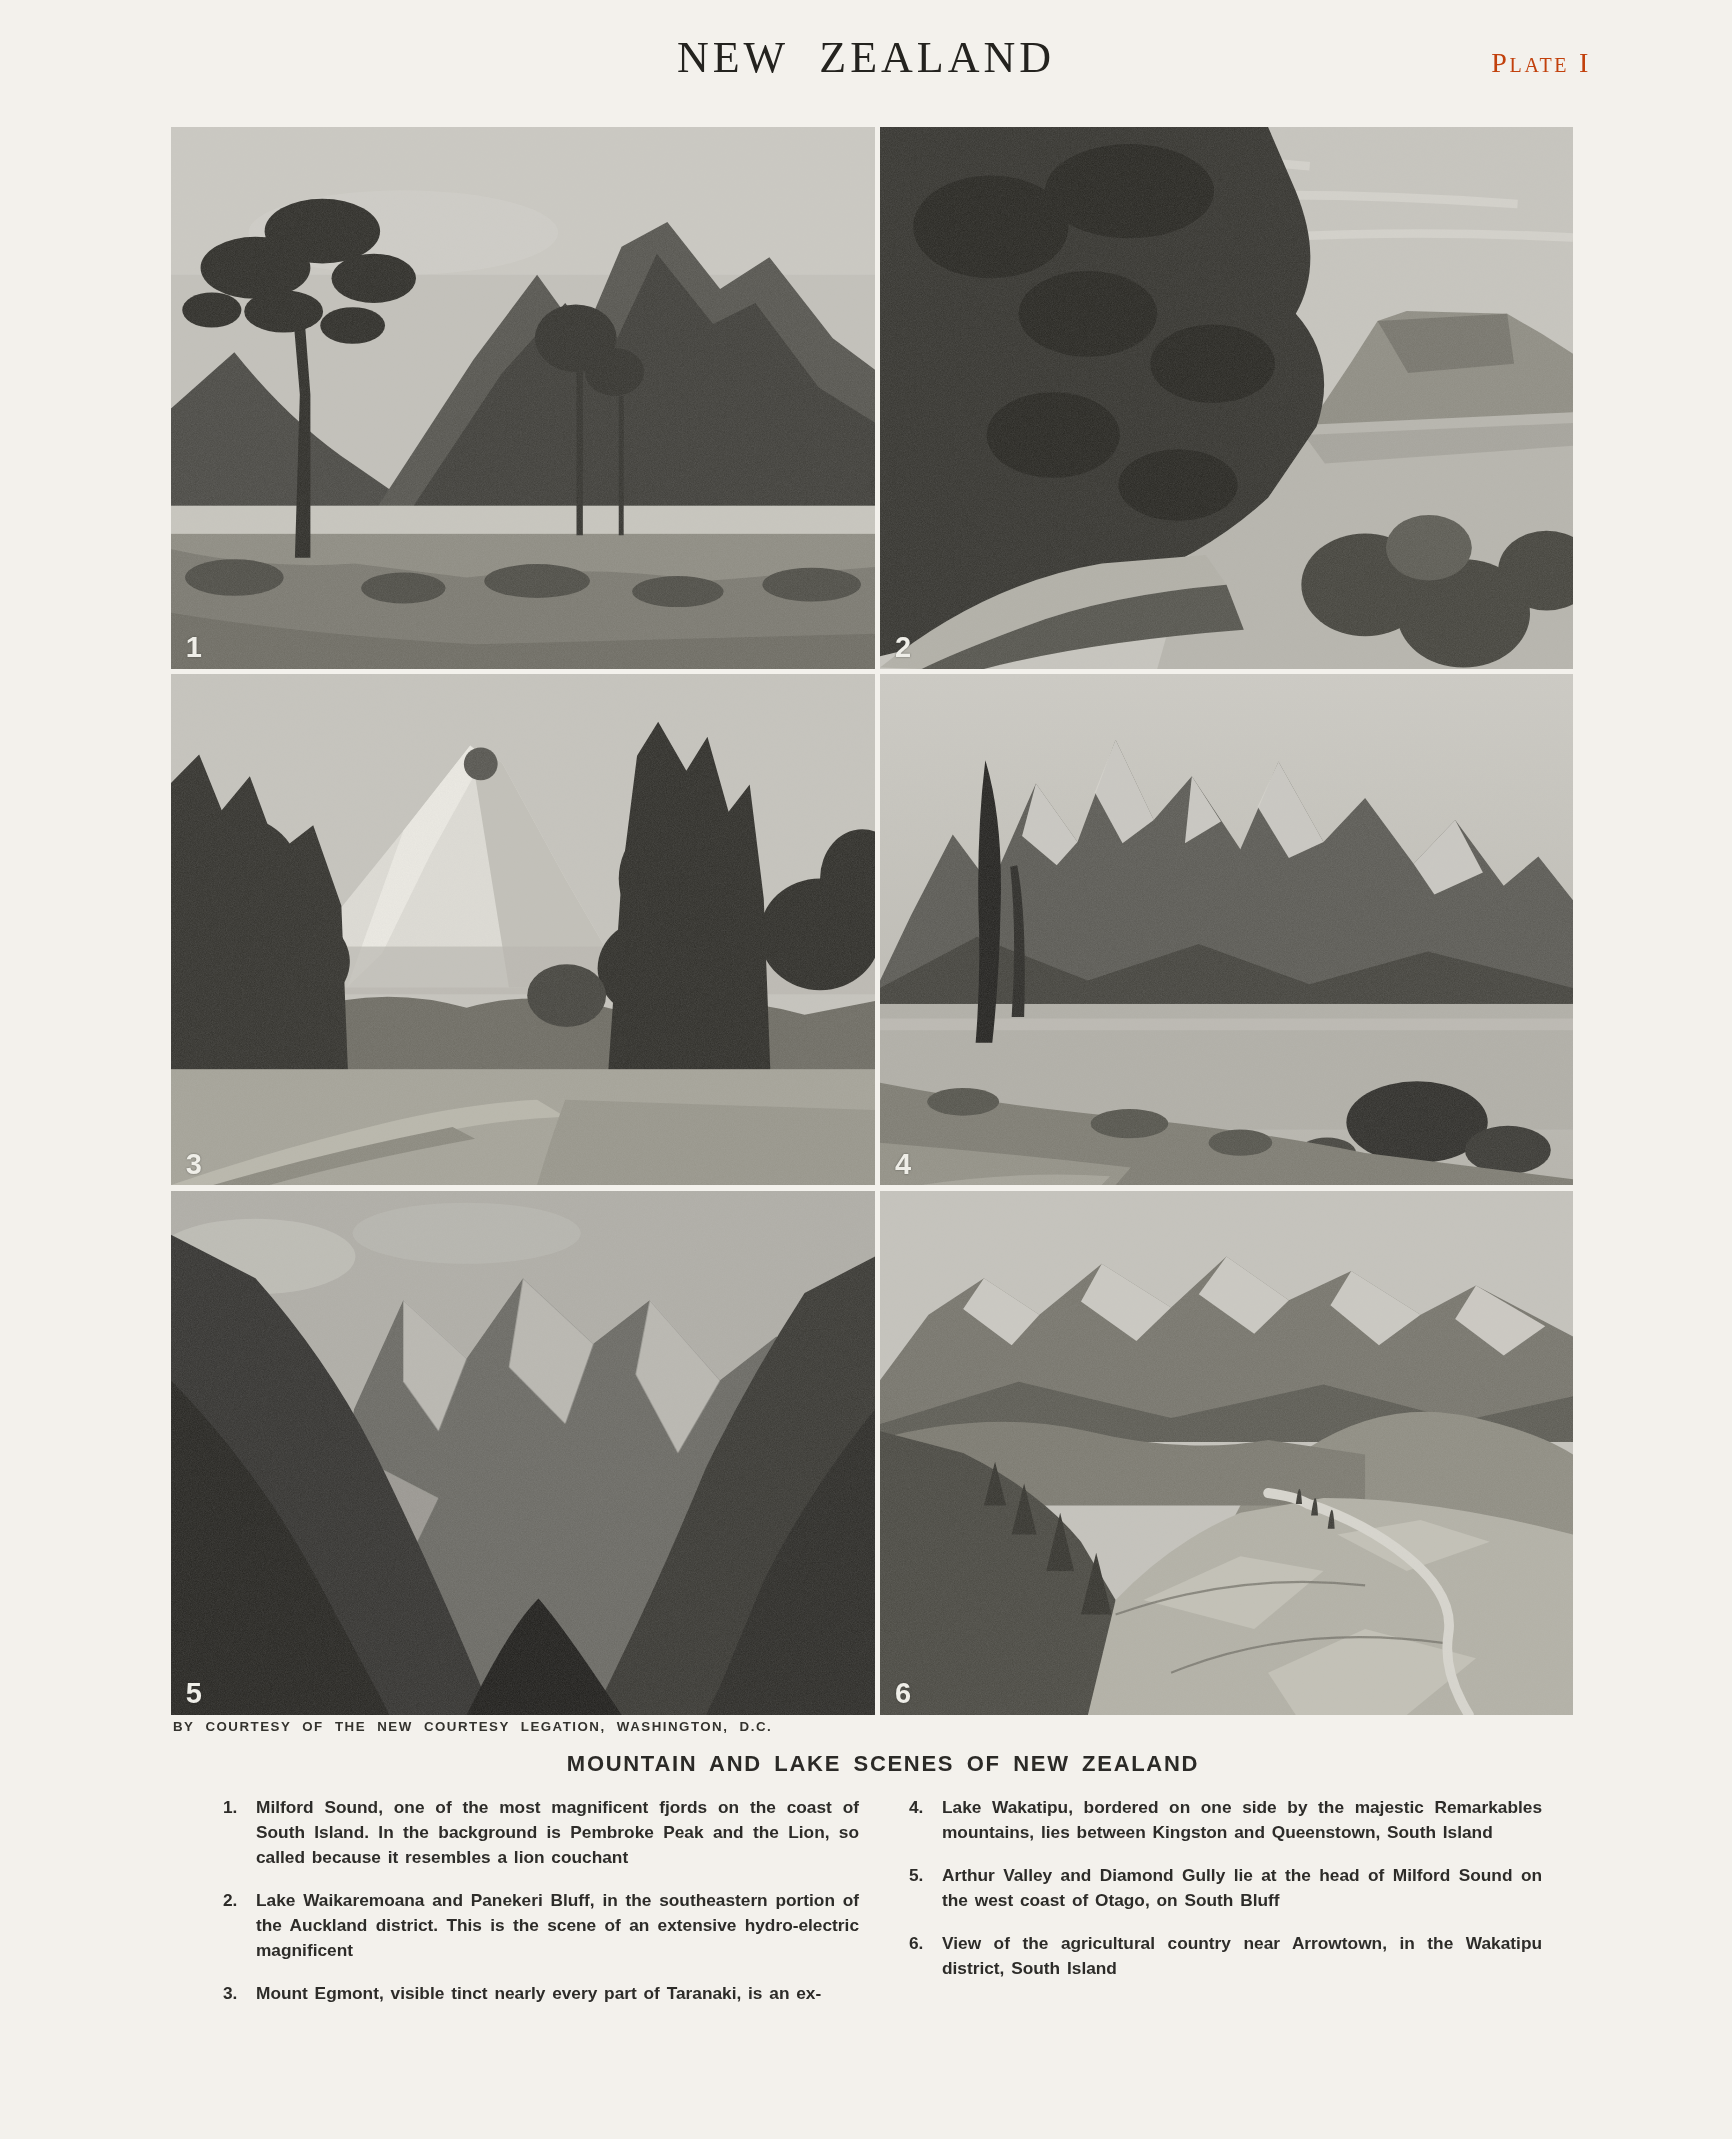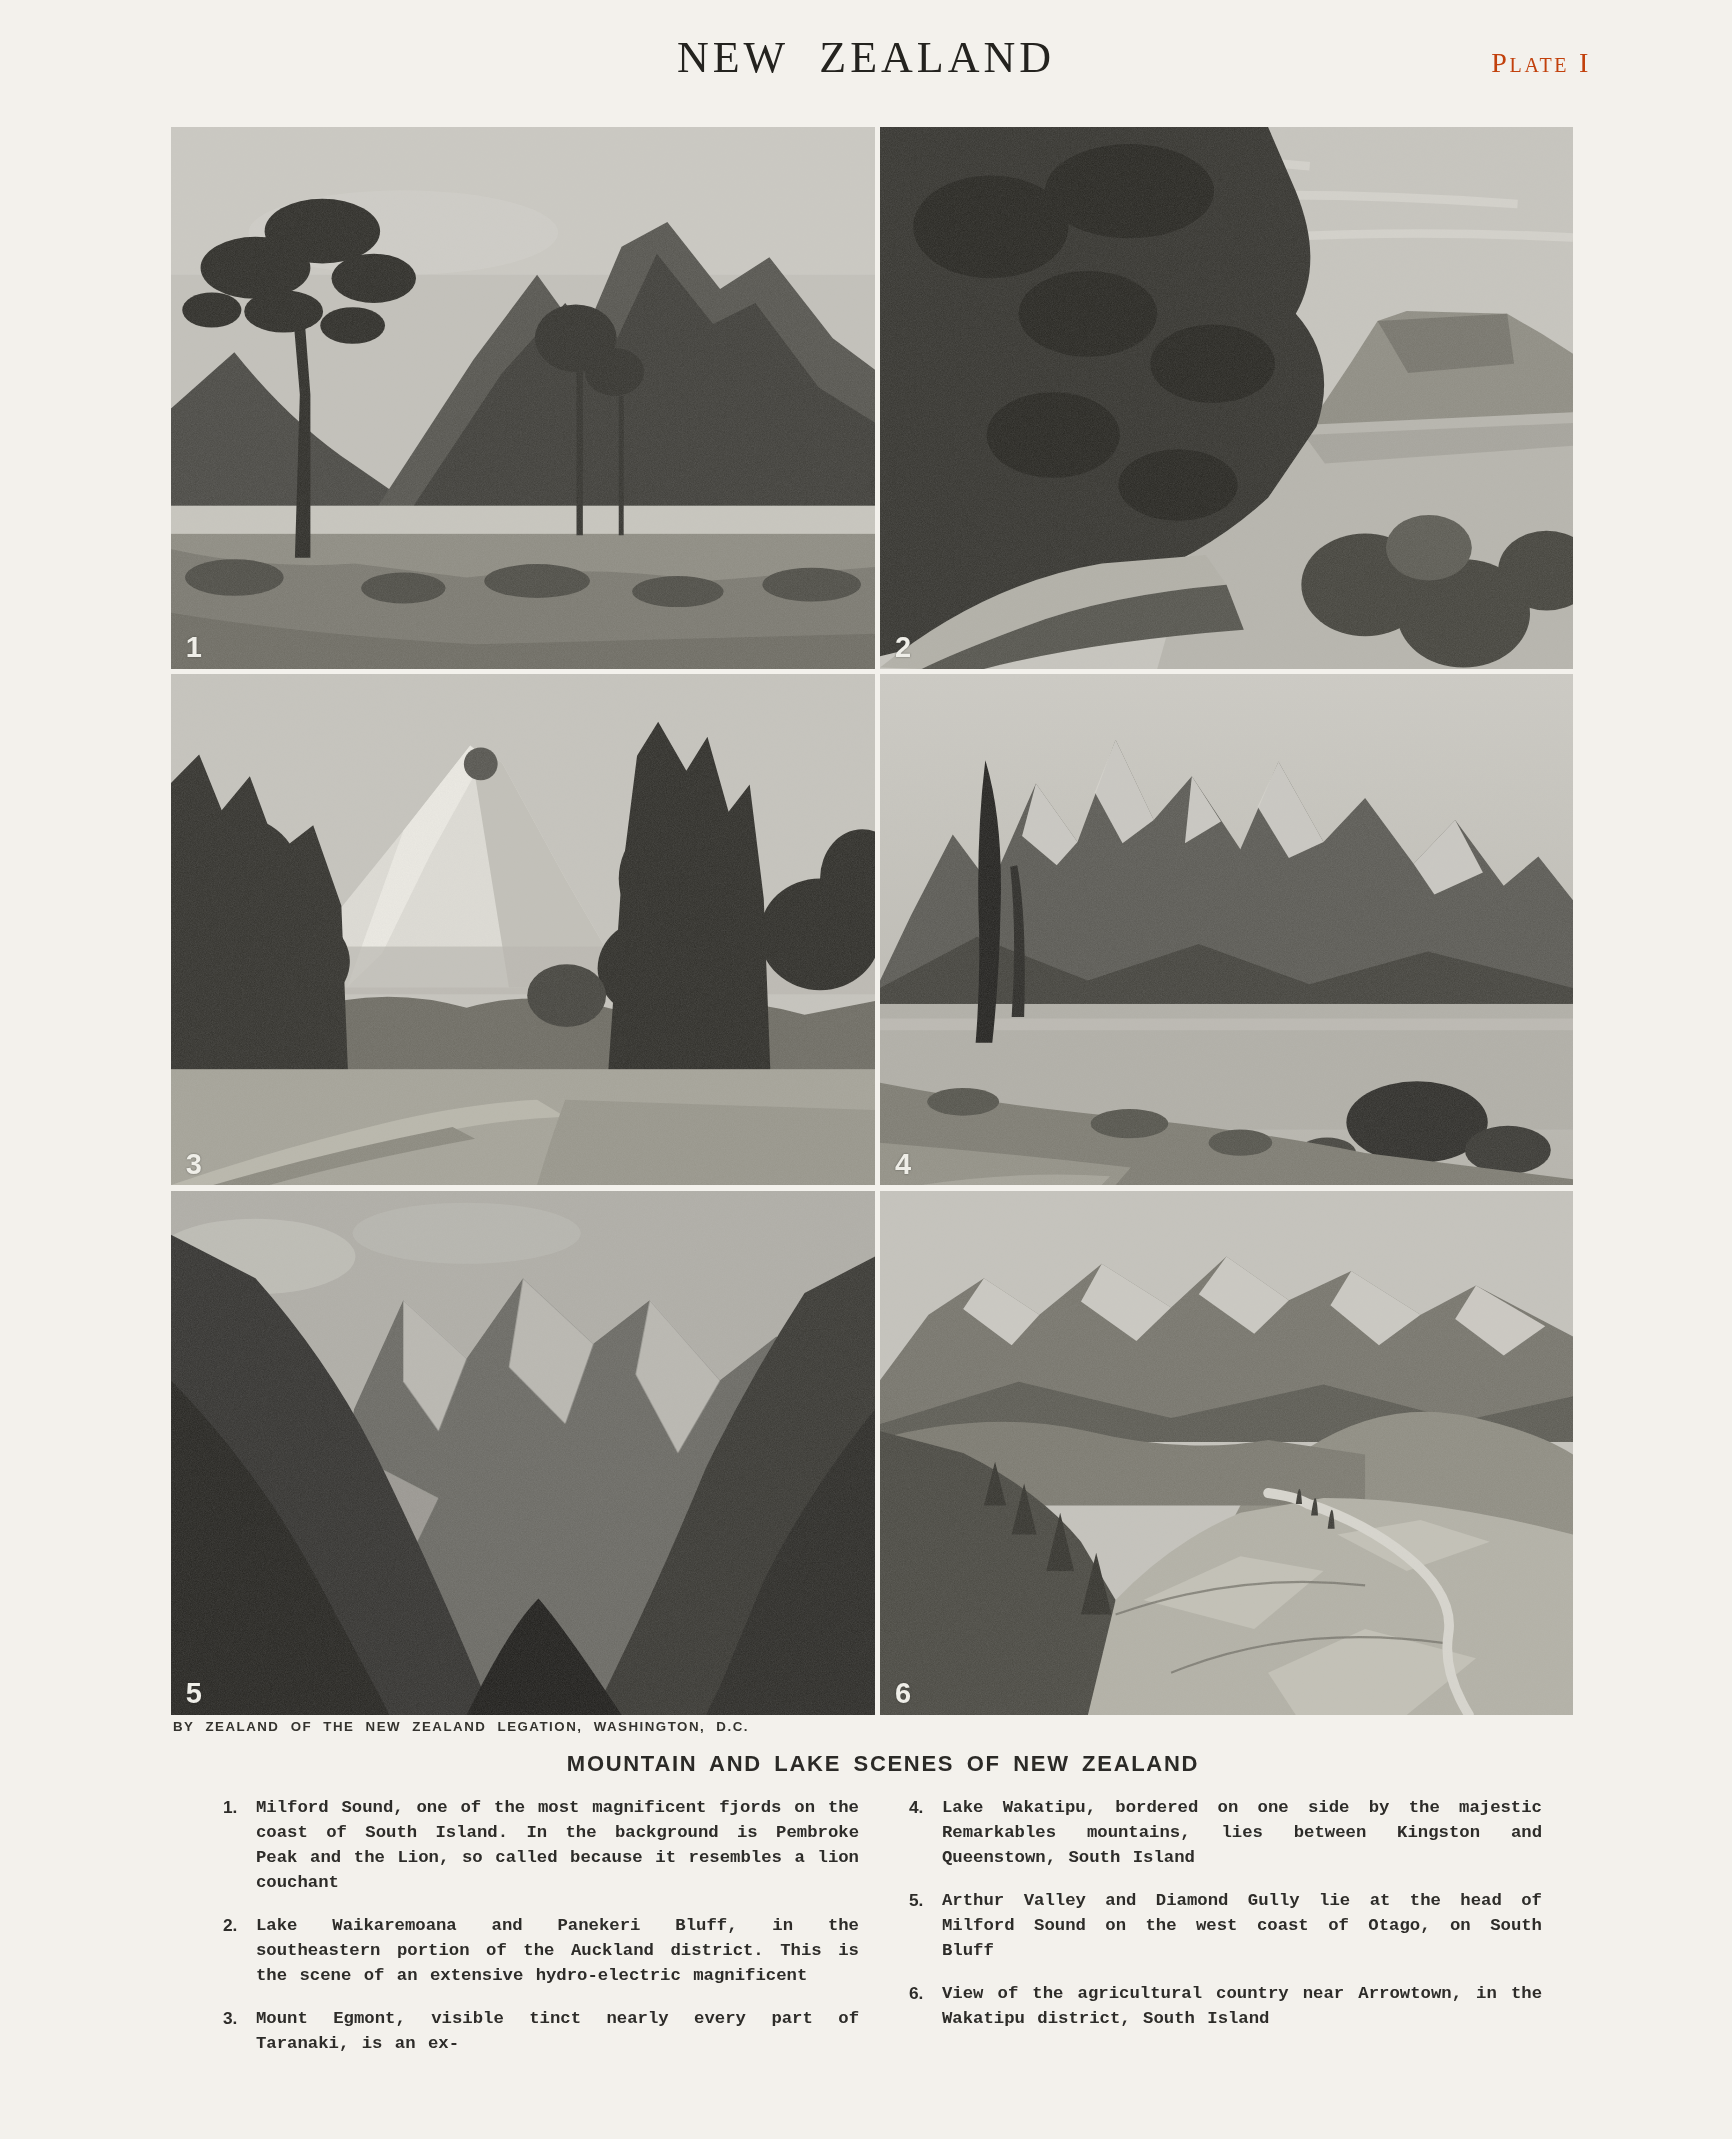--- a/index.html
+++ b/index.html
@@ -43,21 +43,21 @@
     position:absolute;left:223px;top:1795px;width:1319px;
     display:flex;gap:50px;
   }
   .cap-col{width:636px;flex:none;}
   .cap-col.right{width:633px;}
   .cap-item{
     display:flex;margin:0 0 18px 0;
     font-size:17.3px;line-height:25px;font-weight:700;color:#2d2c29;
   }
   .cap-num{width:33px;flex:none;}
-  .cap-text{flex:1;text-align:justify;word-spacing:2px;font-family:Liberation Mono, monospace;}
+  .cap-text{flex:1;text-align:justify;word-spacing:2px;}
 </style>
 </head>
 <body>
 
 <svg width="0" height="0" style="position:absolute" aria-hidden="true">
   <defs>
     <filter id="grain">
       <feTurbulence type="fractalNoise" baseFrequency="0.8" numOctaves="2" stitchTiles="stitch"></feTurbulence>
       <feColorMatrix type="matrix" values="0 0 0 0 0.55  0 0 0 0 0.55  0 0 0 0 0.55  0 0 0 0.55 0"></feColorMatrix>
     </filter>
@@ -273,21 +273,21 @@
             <path d="M622,446 q7,-48 10,0 Z"></path>
             <path d="M646,464 q7,-52 10,0 Z"></path>
         </g>
         <rect class="grain" width="1000" height="720" filter="url(#grain)"></rect>
       </svg>
       <span class="photo-num">6</span>
     </figure>
 
   </div>
 
-  <div class="courtesy">BY ZEALAND OF THE NEW ZEALAND LEGATION, WASHINGTON, D.C.</div>
+  <div class="courtesy">BY COURTESY OF THE NEW COURTESY LEGATION, WASHINGTON, D.C.</div>
 
   <div class="captions-title">MOUNTAIN AND LAKE SCENES OF NEW ZEALAND</div>
 
   <div class="captions">
     <div class="cap-col">
       <div class="cap-item">
         <span class="cap-num">1.</span>
         <span class="cap-text">Milford Sound, one of the most magnificent fjords on the coast of South Island. In the background is Pembroke Peak and the Lion, so called because it resembles a lion couchant</span>
       </div>
       <div class="cap-item">

